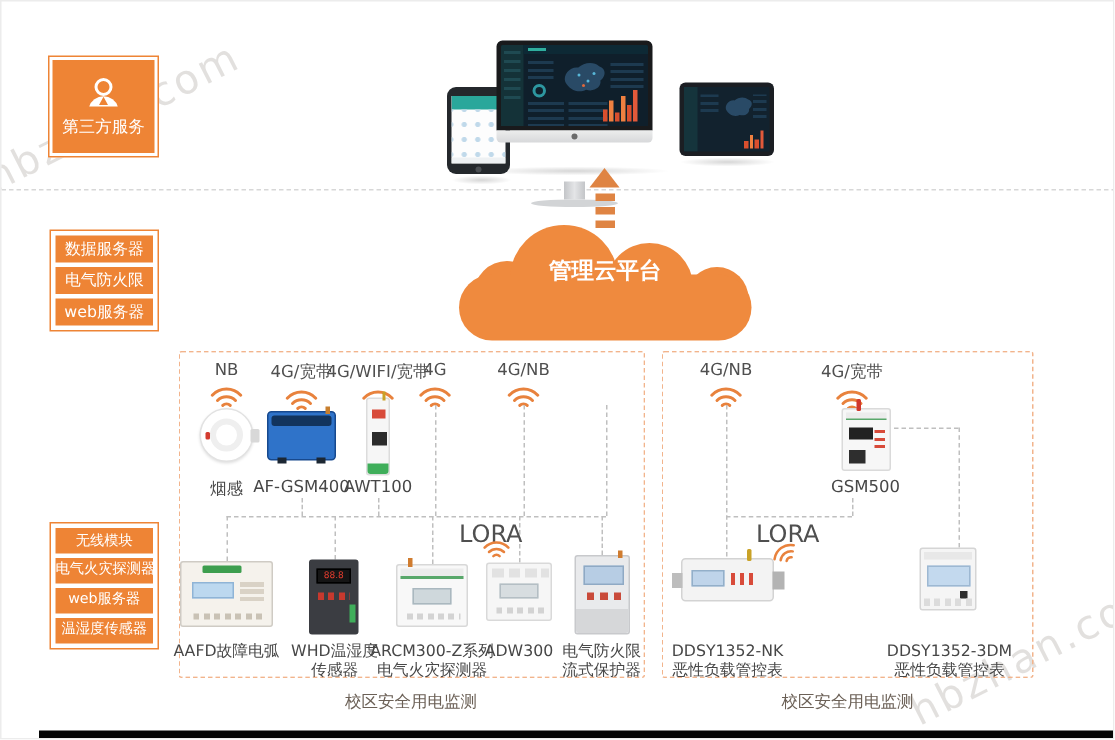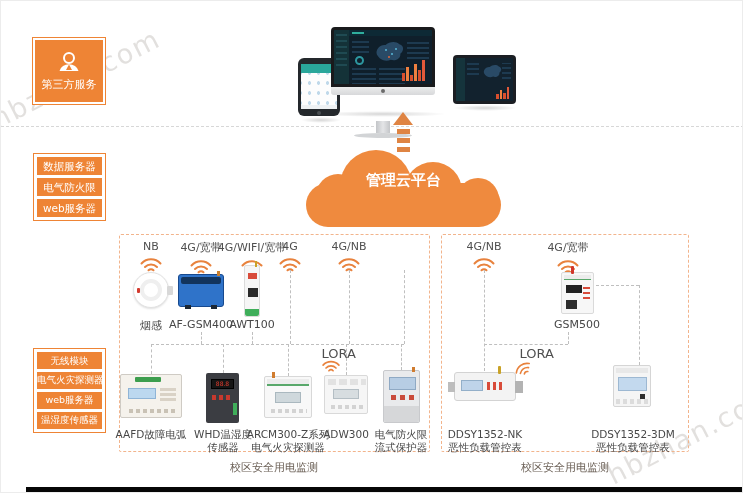--- a/index.html
+++ b/index.html
@@ -122,21 +122,21 @@
   .phone-head{height:9px;background:#2aa79b}
   .phone-grid{position:absolute;left:0;right:0;top:9px;bottom:4px;background-image:radial-gradient(circle,#c0d9ea 1.5px,transparent 2px);background-size:9px 10px;background-position:4px 5px}
   .phone-nav{position:absolute;left:0;right:0;bottom:0;height:4px;background:#eef1f3}
   .phone-home{position:absolute;left:19px;bottom:1.5px;width:4px;height:4px;border-radius:50%;background:#4a4e52}
   .tablet{position:absolute;left:452px;top:54px;width:63px;height:49px;background:#1b1e23;border-radius:4px;padding:3px}
   .tab-screen{position:relative;width:100%;height:100%;background:#12222e;overflow:hidden}
   .tab-side{position:absolute;left:0;top:0;bottom:0;width:9px;background:#15343c}
   .tab-bars{position:absolute;right:3px;bottom:2px;width:14px;height:13px;display:flex;align-items:flex-end;gap:1px}
   .tab-bars i{display:block;width:2.5px}
   .shadow{position:absolute;height:6px;border-radius:50%;background:radial-gradient(rgba(0,0,0,.16),rgba(0,0,0,0) 70%)}
-  .lora-label{position:absolute;font-size:13px;color:#4f4f4f;text-align:right;width:50px}
+  .lora-label{position:absolute;font-size:16px;color:#4f4f4f;text-align:left;width:50px}
   .gw-label{position:absolute;font-size:11px;color:#474747;text-align:center;white-space:nowrap}
   .bottom-bar{position:absolute;left:25px;right:0;top:486px;height:7px;background:#060606}
 </style>
 </head>
 <body>
 
 <div id="canvas">
 
   <div class="wm" style="left:-18px;top:62px">hbzhan.com</div>
   <div class="wm" style="left:598px;top:418px">hbzhan.com</div>

